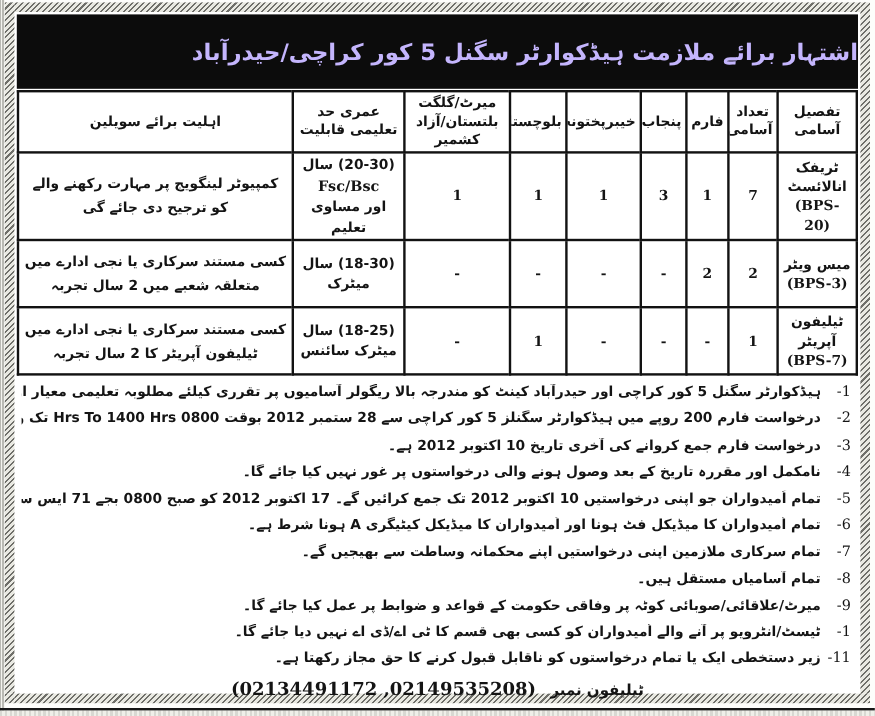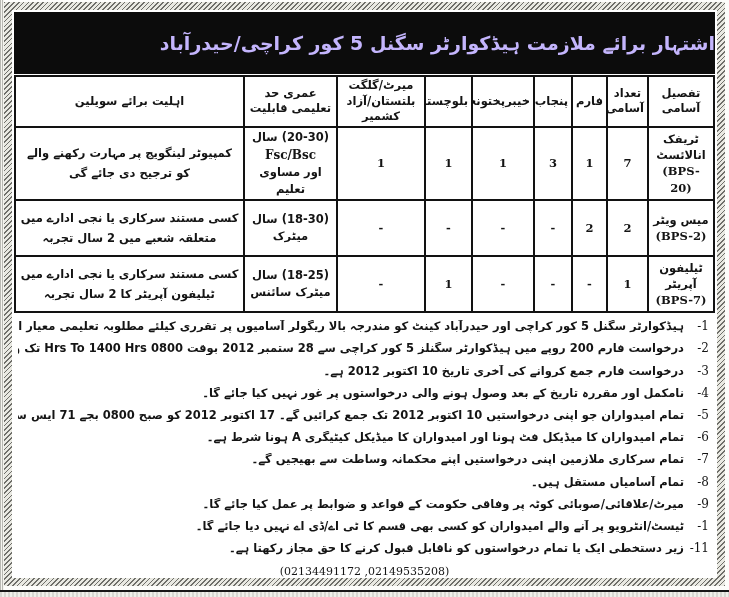--- a/index.html
+++ b/index.html
@@ -70,21 +70,21 @@
     font-family:"DejaVu Serif",serif; font-weight:normal; font-size:12px;
   }
   .note-num::before { content:"-"; }
   .note-text { flex:1 1 auto; white-space:nowrap; overflow:hidden; }
   .footer {
     flex:0 0 auto;
     display:flex; direction:rtl; justify-content:center; align-items:center;
     gap:12px; padding:1px 0 4px;
     font-size:12.5px; font-weight:bold;
   }
-  .phone { direction:ltr; font-family:"DejaVu Serif",serif; font-weight:normal; font-size:11px; }
+  .phone { direction:ltr; font-family:"DejaVu Serif",serif; font-weight:bold; font-size:15px; }
 </style>
 </head>
 <body>
 
 <div class="scan-edge-left"></div>
 
 <div class="ad">
 
   <div class="masthead">
     <span>اشتہار برائے ملازمت ہیڈکوارٹر سگنل 5 کور کراچی/حیدرآباد</span>
@@ -139,21 +139,21 @@
         <span class="age-line">(20-30) سال</span>
         <span class="edu-latin">Fsc/Bsc</span>
         <span class="age-line">اور مساوی تعلیم</span>
       </td>
       <td class="elig-cell">کمپیوٹر لینگویج پر مہارت رکھنے والے کو ترجیح دی جائے گی</td>
     </tr>
 
     <tr style="height:56px">
       <td class="post-cell">
         <span>میس ویٹر</span>
-        <span class="grade">(BPS-2)</span>
+        <span class="grade">(BPS-3)</span>
       </td>
       <td class="num-cell">2</td>
       <td class="num-cell">2</td>
       <td class="num-cell">-</td>
       <td class="num-cell">-</td>
       <td class="num-cell">-</td>
       <td class="num-cell">-</td>
       <td class="age-cell">
         <span class="age-line">(18-30) سال</span>
         <span class="age-line">میٹرک</span>
@@ -222,18 +222,19 @@
       <span class="note-num">1</span>
       <span class="note-text">ٹیسٹ/انٹرویو پر آنے والے اُمیدواران کو کسی بھی قسم کا ٹی اے/ڈی اے نہیں دیا جائے گا۔</span>
     </div>
     <div class="note">
       <span class="note-num">11</span>
       <span class="note-text">زیر دستخطی ایک یا تمام درخواستوں کو ناقابل قبول کرنے کا حق مجاز رکھتا ہے۔</span>
     </div>
   </div>
 
   <div class="footer">
+    <span>ٹیلیفون نمبر</span>
     <span class="phone">(02134491172 ,02149535208)</span>
   </div>
 
 </div>
 
 <div class="scan-bottom"></div>
 
 </body></html>

